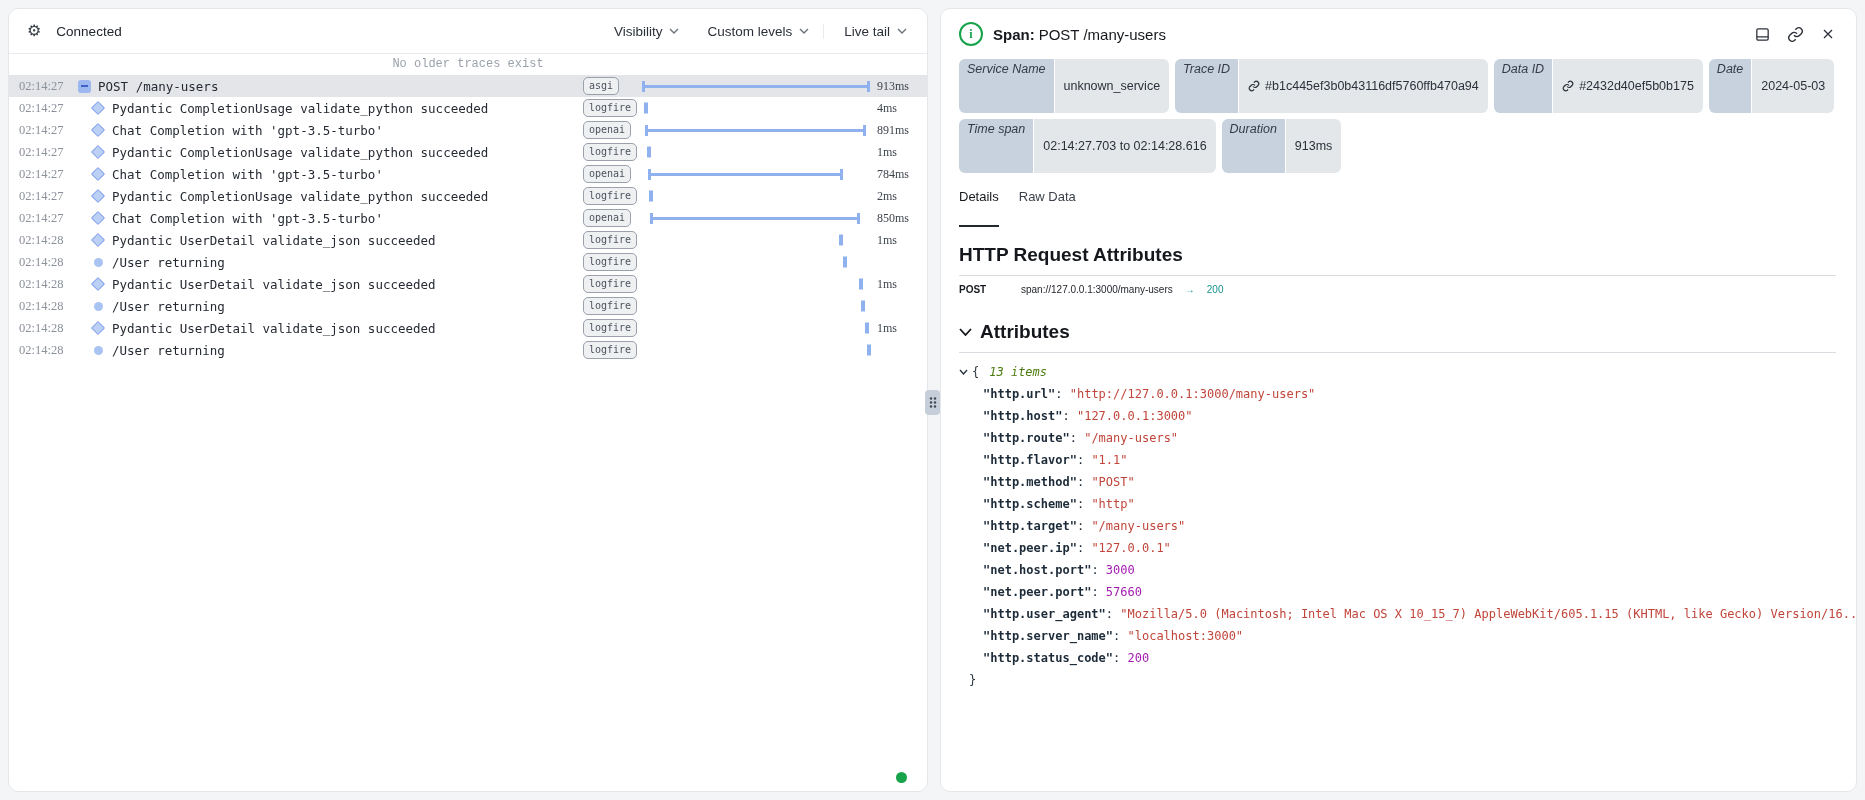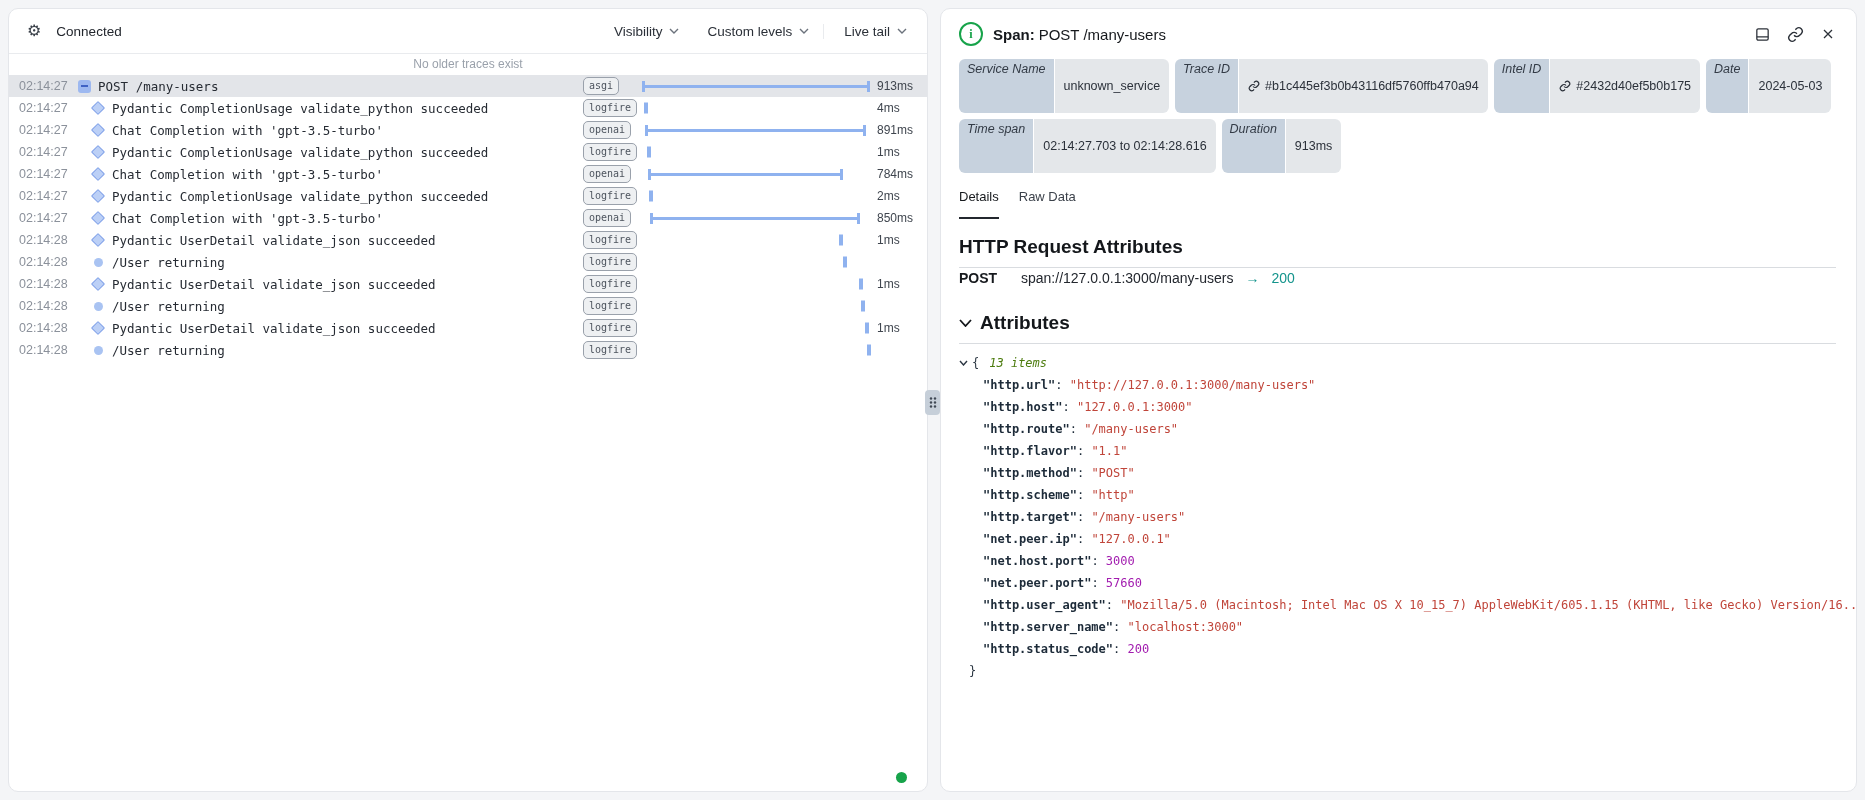--- a/index.html
+++ b/index.html
@@ -1,36 +1,36 @@
 <!DOCTYPE html>
 <html><head>
 <meta charset="utf-8">
 <style>
   html,body{margin:0;padding:0}
   body{
     width:1865px;height:800px;box-sizing:border-box;position:relative;
     padding:8px;display:flex;gap:12px;background:#f4f5f7;
     font-family:"Liberation Sans",sans-serif;overflow:hidden;
   }
-  .mono{font-family:Liberation Sans, sans-serif}
+  .mono{font-family:Liberation Serif, serif}
   .panel{background:#fff;border:1px solid #e4e6ea;border-radius:10px;height:784px;box-sizing:border-box;position:relative;overflow:hidden}
   .panel-left{width:920px;flex:none}
   .panel-right{flex:1}
 
   
   .lt-toolbar{height:44px;display:flex;align-items:stretch;justify-content:space-between;border-bottom:1px solid #e9ebee;padding-left:18px}
   .lt-status{display:flex;align-items:center;gap:15px;font-size:13.5px;color:#22262d}
   .gear{font-size:16px;color:#3a4049;line-height:1;cursor:pointer}
   .lt-actions{display:flex;align-items:center}
   .dd{display:flex;align-items:center;gap:7px;padding:0 14px;font-size:13.5px;color:#2b3038;cursor:pointer}
   .dd svg{color:#6b727c}
   .live{border-left:1px solid #e9ebee;padding:0 20px}
 
   
-  .notice{height:21px;line-height:21px;text-align:center;font-size:12px;color:#9aa1ab;font-family:Liberation Sans, sans-serif}
+  .notice{height:21px;line-height:21px;text-align:center;font-size:12px;color:#9aa1ab;font-family:Liberation Mono, monospace}
 
   
   .trace-row{height:22px;display:flex;align-items:center;padding-left:10px;font-family:"DejaVu Sans Mono",monospace;cursor:pointer}
   .trace-row.selected{background:#e3e5e9}
   .t-time{width:58px;flex:none;font-size:12.5px;color:#8b919b}
   .t-indent{flex:none;width:0}
   .t-indent.ind1{width:14px}
   .t-iconbox{flex:none;width:14px;display:flex;justify-content:center;align-items:center;margin-right:7px}
   .icon-minus-square{width:13px;height:13px;background:#9db8f0;border-radius:3px;position:relative}
   .icon-minus-square::after{content:"";position:absolute;left:3px;right:3px;top:5.5px;height:2px;background:#3f62c4}
@@ -60,26 +60,26 @@
   .rp-title b{margin-right:4px}
   .rp-icons{margin-left:auto;display:flex;gap:16px;color:#2b3038}
   .rp-icons svg{cursor:pointer}
 
   .badges{display:flex;flex-wrap:wrap;gap:6px;margin-top:13px}
   .badge{display:inline-flex;gap:1px;font-size:12.5px;white-space:nowrap}
   .badge-label{font-style:italic;background:#c7d2de;color:#333b46;padding:3px 8px;border-radius:6px 0 0 6px}
   .badge-value{background:#e4e7ea;color:#2b313a;padding:20px 9px;border-radius:0 6px 6px 0;display:inline-flex;align-items:center;gap:5px}
 
   .tabs{display:flex;gap:20px;margin-top:16px;font-size:13px;color:#3c424b}
-  .tab{padding-bottom:13px;cursor:pointer}
+  .tab{padding-bottom:21px;cursor:pointer}
   .tab.active{border-bottom:2px solid #23272e;color:#16191d}
 
   .h2{font-size:19px;font-weight:bold;color:#14171b;margin-top:17px;display:flex;align-items:center;gap:8px}
   .rule{border:none;border-top:1px solid #d9dce0;margin:9px 0 0}
-  .http-line{display:flex;align-items:center;margin-top:2px;font-size:14px;color:#23272e}
+  .http-line{display:flex;align-items:center;margin-top:8px;font-size:10px;color:#23272e}
   .http-method{font-weight:bold;color:#16191d;width:62px}
   .http-url{margin-right:12px}
   .http-arrow{color:#14948c;margin-right:12px}
   .http-code{color:#14948c}
 
   .attr-head{margin-top:26px;cursor:pointer}
   .json{font-family:"DejaVu Sans Mono",monospace;font-size:12px;margin-top:8px;color:#2b3642}
   .json-root{display:flex;align-items:center;height:22px;gap:2px}
   .json-root svg{margin-right:2px;cursor:pointer;color:#2b3642}
   .j-brace{color:#2b3642}
@@ -394,21 +394,21 @@
     <span class="badge-value">
       <svg class="b-link" width="12" height="12" viewBox="0 0 24 24" fill="none" stroke="#2b313a" stroke-width="2.4">
               <path d="M10 13a5 5 0 0 0 7.5.5l3-3a5 5 0 0 0-7-7l-1.7 1.7"></path>
               <path d="M14 11a5 5 0 0 0-7.5-.5l-3 3a5 5 0 0 0 7 7l1.7-1.7"></path>
             </svg>
       <span class="bv-text">#b1c445ef3b0b43116df5760ffb470a94</span>
     </span>
   </span>
 
   <span class="badge">
-    <span class="badge-label">Intel ID</span>
+    <span class="badge-label">Data ID</span>
     <span class="badge-value">
       <svg class="b-link" width="12" height="12" viewBox="0 0 24 24" fill="none" stroke="#2b313a" stroke-width="2.4">
               <path d="M10 13a5 5 0 0 0 7.5.5l3-3a5 5 0 0 0-7-7l-1.7 1.7"></path>
               <path d="M14 11a5 5 0 0 0-7.5-.5l-3 3a5 5 0 0 0 7 7l1.7-1.7"></path>
             </svg>
       <span class="bv-text">#2432d40ef5b0b175</span>
     </span>
   </span>
 
   <span class="badge">

